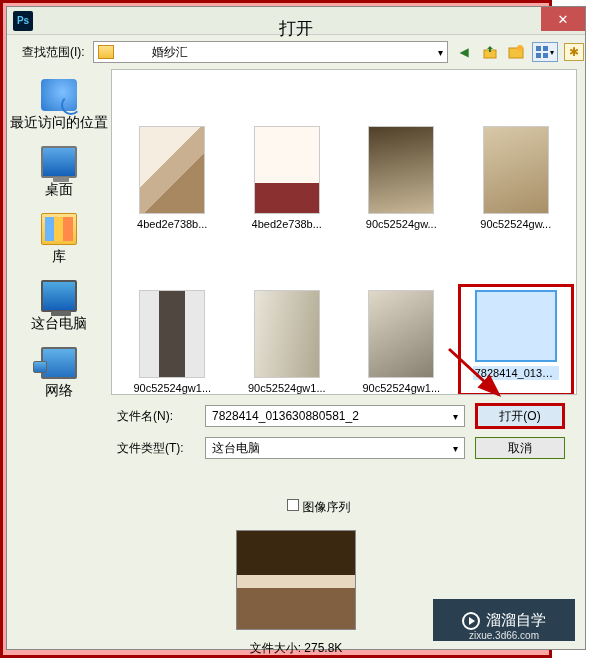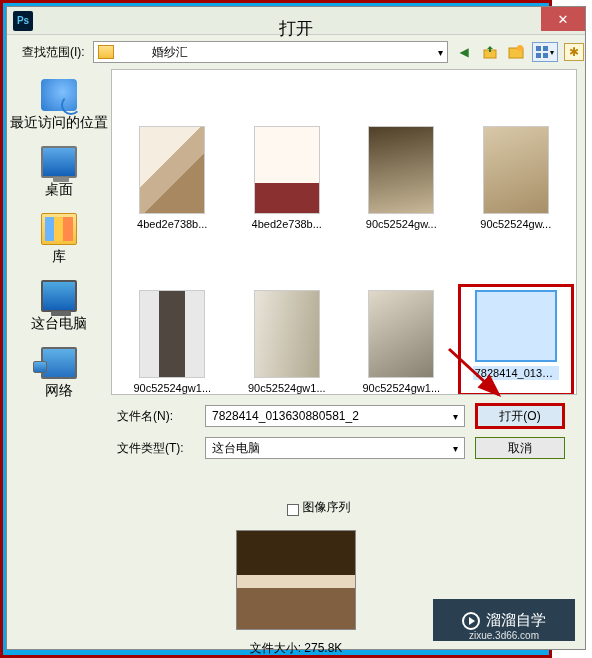--- a/index.html
+++ b/index.html
@@ -1,17 +1,17 @@
 <!DOCTYPE html>
 <html><head>
 <meta charset="utf-8">
 <style>
 * { box-sizing: border-box; margin: 0; padding: 0; }
 body { font-family: "Microsoft YaHei", SimSun, sans-serif; font-size: 12px; background: #fff; }
-.frame { width: 552px; height: 658px; border: 3px solid #a00000; position: relative; background: #0ea5e9; }
+.frame { width: 552px; height: 658px; border: 3px solid #a00000; position: relative; background: #fca5a5; }
 .dialog { width: 580px; height: 644px; margin: 3px; border: 1px solid #888; background: #eef1e6; position: relative; }
 .titlebar { height: 28px; background: #e8ede2; display: flex; align-items: center; position: relative; border-bottom: 1px solid #ccc; }
 .titlebar .ps-icon { width: 20px; height: 20px; margin-left: 6px; background: #001a33; color: #5cc3f0; display: flex; align-items: center; justify-content: center; font-weight: bold; font-size: 10px; border-radius: 2px; }
 .titlebar .title { position: absolute; left: 50%; transform: translateX(-50%); font-size: 17px; margin-top: 15px; }
 .titlebar .close { position: absolute; right: 0; top: 0; width: 44px; height: 24px; background: #c75050; color: #fff; display: flex; align-items: center; justify-content: center; font-size: 13px; }
 .toolbar { height: 34px; display: flex; align-items: center; padding: 0 1px; gap: 6px; }
 .toolbar .label { margin-left: 14px; margin-right: 2px; }
 .toolbar .folder-combo { flex: 1; height: 22px; border: 1px solid #999; background: #fff; display: flex; align-items: center; padding: 0 4px; position: relative; gap: 34px; }
 .toolbar .folder-combo .folder-icon { width: 16px; height: 14px; background: linear-gradient(#ffe08a,#f5c23e); border: 1px solid #c89018; margin-right: 4px; }
 .toolbar .folder-combo .arrow { position: absolute; right: 4px; font-size: 10px; }
@@ -49,21 +49,21 @@
 .thumb.t7{background:linear-gradient(150deg,#e0d8c8,#888070);}
 .thumb.t8{width:82px;height:72px;background:linear-gradient(180deg,#3a2810 45%,#e8d8c0 45% 60%,#806040 60%);}
 .form-area { padding: 8px 20px 8px 110px; }
 .form-row { display: flex; align-items: center; gap: 10px; margin-bottom: 8px; }
 .form-row label { width: 78px; font-size: 12px; }
 .form-row .combo { flex: 1; height: 22px; border: 1px solid #999; background: #fff; display: flex; align-items: center; padding: 0 6px; position: relative; }
 .form-row .combo .arrow { position:absolute; right:6px; font-size:10px;}
 .form-row button { width: 90px; height: 22px; background: #e8e8e8; border: 1px solid #4d7c0f; font-size: 12px; }
 .form-row button.open-btn { border: 3px solid #c00000; background: #d8e8f4; height: 26px; }
 .preview-area { display: flex; flex-direction: column; align-items: center; margin-top: 24px; }
-.chk-row { display:flex; align-items:flex-end; gap:4px; margin-bottom: 14px; margin-left: 45px;}
+.chk-row { display:flex; align-items:flex-start; gap:4px; margin-bottom: 14px; margin-left: 45px;}
 .chk { width:12px; height:12px; border:1px solid #666; background:#fff;}
 .preview-img { width: 120px; height: 100px; border: 1px solid #888; background: linear-gradient(180deg,#3a2810 45%,#e8d8c0 45% 58%,#806040 58%); }
 .filesize { margin-top: 10px; font-size: 12px; }
 .watermark { position:absolute; right:10px; bottom:8px; width:142px; height:42px; background:#2a4050; color:#fff; display:flex; flex-direction:column; align-items:center; justify-content:flex-end; font-size:12px;}
 .watermark .top{display:flex;align-items:center;gap:6px;font-size:15px;}
 .watermark .play{width:18px;height:18px;border:2px solid #fff;border-radius:50%;display:flex;align-items:center;justify-content:center;}
 .watermark .play::after{content:"";border-left:6px solid #fff;border-top:4px solid transparent;border-bottom:4px solid transparent;margin-left:2px;}
 .watermark .sub{font-size:10px;opacity:0.85;}
 .arrow-annot { position: absolute; pointer-events: none; }
 </style>

